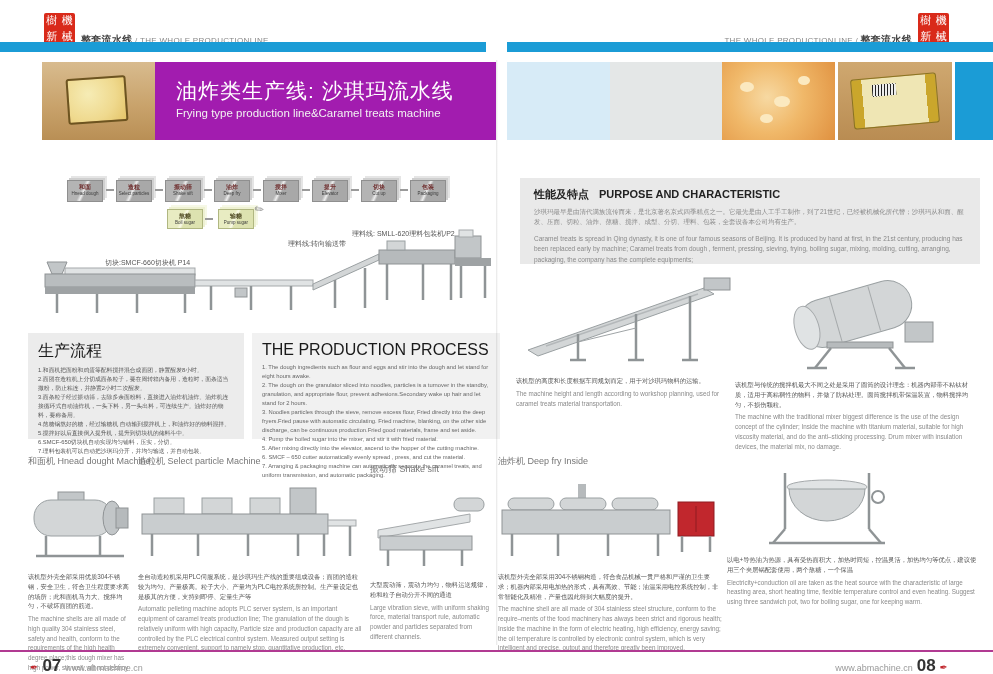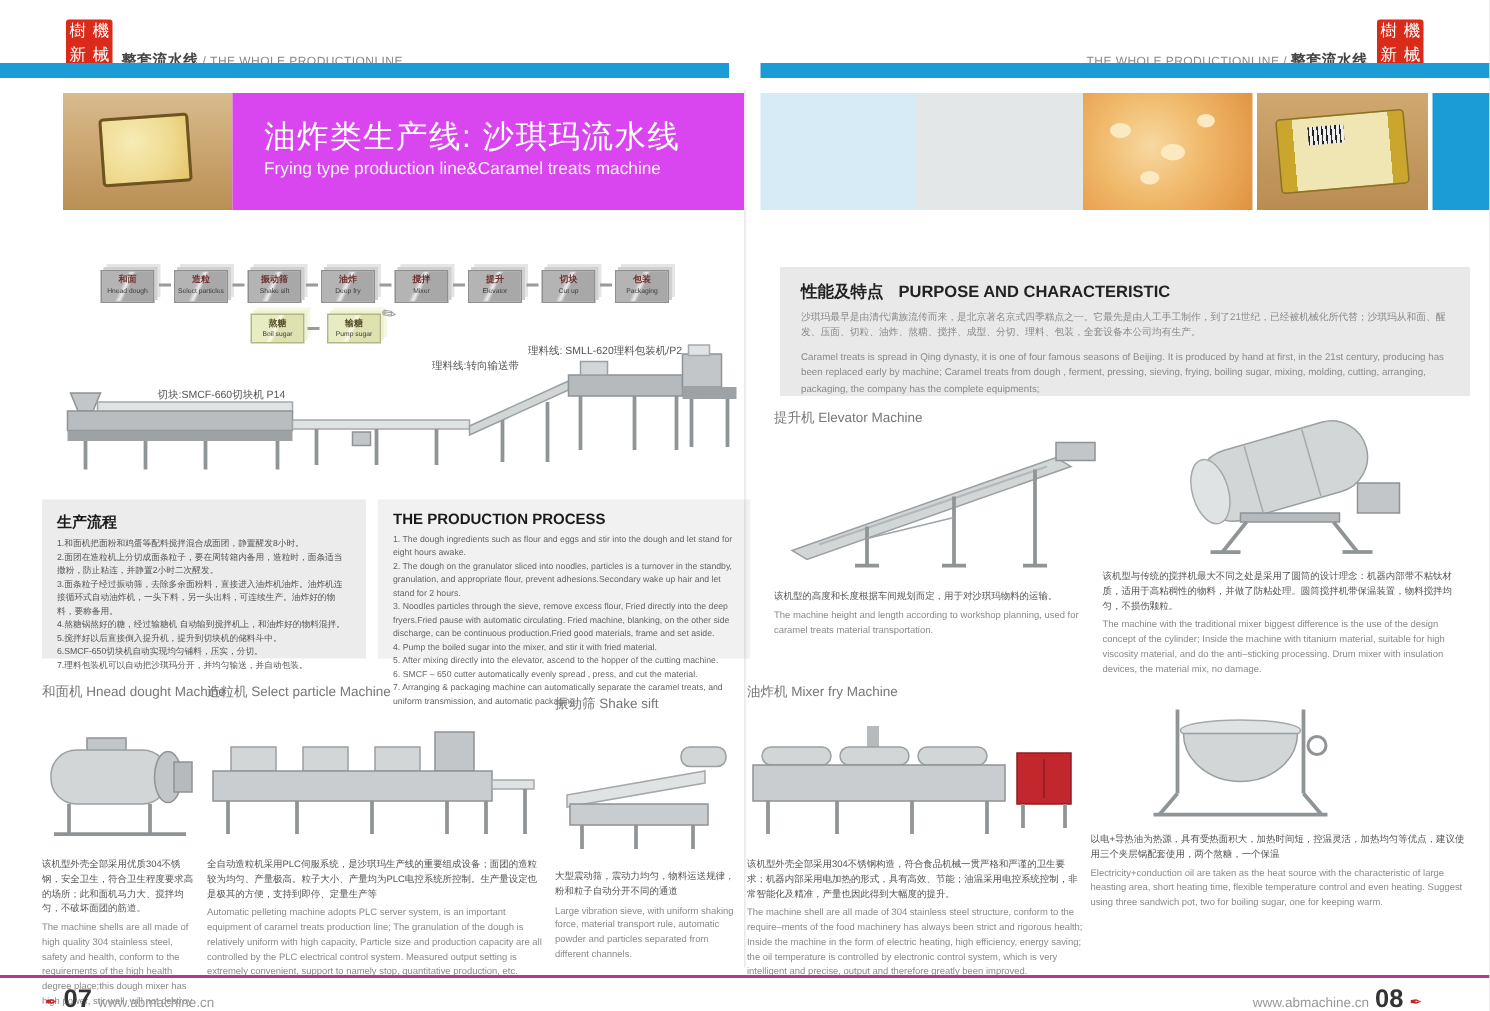--- a/index.html
+++ b/index.html
@@ -20,21 +20,21 @@
 
   .bluebar { position:absolute; top:42px; height:10px; background:#1b9cd6; }
   .bar-l { left:0; width:486px; } .bar-r { left:507px; width:486px; }
 
   
   .hero-thumb { position:absolute; left:42px; top:62px; width:113px; height:78px;
     background:linear-gradient(180deg,#d8bb8e 0%,#c9a36c 55%,#b98f55 100%); }
   .sachima { position:absolute; left:25px; top:15px; width:60px; height:46px; transform:rotate(-4deg);
     background:radial-gradient(circle at 35% 35%, #f6ecb5 0%, #efd98e 60%, #e4c469 100%);
     border:2px solid #6d5420; border-radius:3px; }
-  .hero-banner { position:absolute; left:155px; top:62px; width:341px; height:78px; background:#d946ef; color:#fff; padding:15px 0 0 21px; }
+  .hero-banner { position:absolute; left:155px; top:62px; width:341px; height:78px; background:#a21caf; color:#fff; padding:15px 0 0 21px; }
   .hero-banner .t1 { font-size:21px; letter-spacing:1px; }
   .hero-banner .t2 { font-size:11.5px; margin-top:2px; color:#f2f2f2; }
   .hero-block { position:absolute; top:62px; height:78px; }
   .hb-blue-light { left:507px; width:103px; background:#d7ebf7; }
   .hb-gray { left:610px; width:112px; background:#e4e7e7; }
   .hb-photo1 { left:722px; width:113px;
     background:radial-gradient(circle at 40% 45%, #f7d9a2 0%, #f0b869 45%, #e09140 100%); }
   .hb-photo1 i { position:absolute; border-radius:50%; background:#fbe9c0; display:block; }
   .hb-photo2 { left:838px; width:114px; background:linear-gradient(180deg,#cfa870,#b98c52); }
   .pack { position:absolute; left:14px; top:14px; width:86px; height:50px; transform:rotate(-5deg);
@@ -56,21 +56,21 @@
   .fdash { position:absolute; top:189px; height:2px; background:#9a9a9a; }
   .fdash.sub { top:218px; }
   .pencil { position:absolute; left:255px; top:203px; font-size:11px; color:#8a8a8a; transform:rotate(-35deg); }
 
   
   .line-svg { position:absolute; left:35px; top:228px; width:460px; height:100px; }
   .dlabel { position:absolute; font-size:7px; color:#555; white-space:nowrap; }
 
   
   .pbox { position:absolute; padding:8px 10px; }
-  .pbox .pt { font-size:10px; font-weight:bold; color:#1a1a1a; margin-bottom:4px; }
+  .pbox .pt { font-size:16px; font-weight:normal; color:#1a1a1a; margin-bottom:4px; }
   .pbox .pi { font-size:5.8px; line-height:1.55; }
   .box-zh { left:28px; top:333px; width:216px; height:106px; background:#ececec; }
   .box-zh .pi { color:#555; }
   .box-en { left:252px; top:333px; width:248px; height:106px; background:#f1f1f1; }
   .box-en .pi { color:#666; }
 
   .purpose { position:absolute; left:520px; top:178px; width:460px; height:86px; background:#e9e9e9; padding:9px 14px; }
   .purpose .ttl { font-size:11px; font-weight:bold; color:#222; margin-bottom:5px; }
   .purpose .ttl .en { margin-left:10px; }
   .purpose .bd { font-size:6.5px; line-height:1.6; color:#8a8a8a; }
@@ -246,21 +246,20 @@
 
   <div class="purpose">
     <div class="ttl">
       <span>性能及特点</span><span class="en">PURPOSE AND CHARACTERISTIC</span>
     </div>
     <div class="bd">沙琪玛最早是由清代满族流传而来，是北京著名京式四季糕点之一。它最先是由人工手工制作，到了21世纪，已经被机械化所代替；沙琪玛从和面、醒发、压面、切粒、油炸、熬糖、搅拌、成型、分切、理料、包装，全套设备本公司均有生产。</div>
     <div class="bd">Caramel treats is spread in Qing dynasty, it is one of four famous seasons of Beijing. It is produced by hand at first, in the 21st century, producing has been replaced early by machine; Caramel treats from dough , ferment, pressing, sieving, frying, boiling sugar, mixing, molding, cutting, arranging, packaging, the company has the complete equipments;</div>
   </div>
 
   <div class="card" style="left:516px;top:272px;width:226px">
-    <div class="cap">提升机 Elevator Machine</div>
     <div class="photo" style="height:96px">
       <svg viewBox="0 0 226 92" width="226" height="92">
         <polygon class="steel" points="12,78 188,16 198,22 22,84"></polygon>
         <line x1="30" y1="74" x2="182" y2="22" stroke="#b4b8ba" stroke-width="1.5"></line>
         <rect class="steel2" x="188" y="6" width="26" height="12"></rect>
         <line class="leg" x1="62" y1="62" x2="62" y2="88"></line>
           <line class="leg" x1="120" y1="42" x2="120" y2="88"></line>
           <line class="leg" x1="174" y1="24" x2="174" y2="88"></line>
         <line class="leg" x1="54" y1="88" x2="70" y2="88"></line>
           <line class="leg" x1="112" y1="88" x2="128" y2="88"></line>
@@ -342,21 +341,21 @@
         <line class="leg" x1="18" y1="70" x2="18" y2="86"></line>
           <line class="leg" x1="54" y1="70" x2="54" y2="86"></line>
           <line class="leg" x1="92" y1="70" x2="92" y2="86"></line>
       </svg>
     </div>
     <div class="dzh">大型震动筛，震动力均匀，物料运送规律，粉和粒子自动分开不同的通道</div>
     <div class="den">Large vibration sieve, with uniform shaking force, material transport rule, automatic powder and particles separated from different channels.</div>
   </div>
 
   <div class="card" style="left:498px;top:455px;width:224px">
-    <div class="cap">油炸机 Mixer fry Machine</div>
+    <div class="cap">油炸机 Deep fry Inside</div>
     <div class="photo" style="height:92px">
       <svg viewBox="0 0 224 90" width="224" height="90">
         <rect x="80" y="12" width="8" height="16" fill="#b6babc"></rect>
         <rect class="steel" x="10" y="26" width="46" height="12" rx="6"></rect>
         <rect class="steel" x="62" y="26" width="46" height="12" rx="6"></rect>
         <rect class="steel" x="114" y="26" width="46" height="12" rx="6"></rect>
         <rect x="4" y="38" width="168" height="24" fill="#c9cdcf" stroke="#8f9395"></rect>
         <line class="leg" x1="14" y1="62" x2="14" y2="84"></line>
           <line class="leg" x1="60" y1="62" x2="60" y2="84"></line>
         <line class="leg" x1="110" y1="62" x2="110" y2="84"></line>

